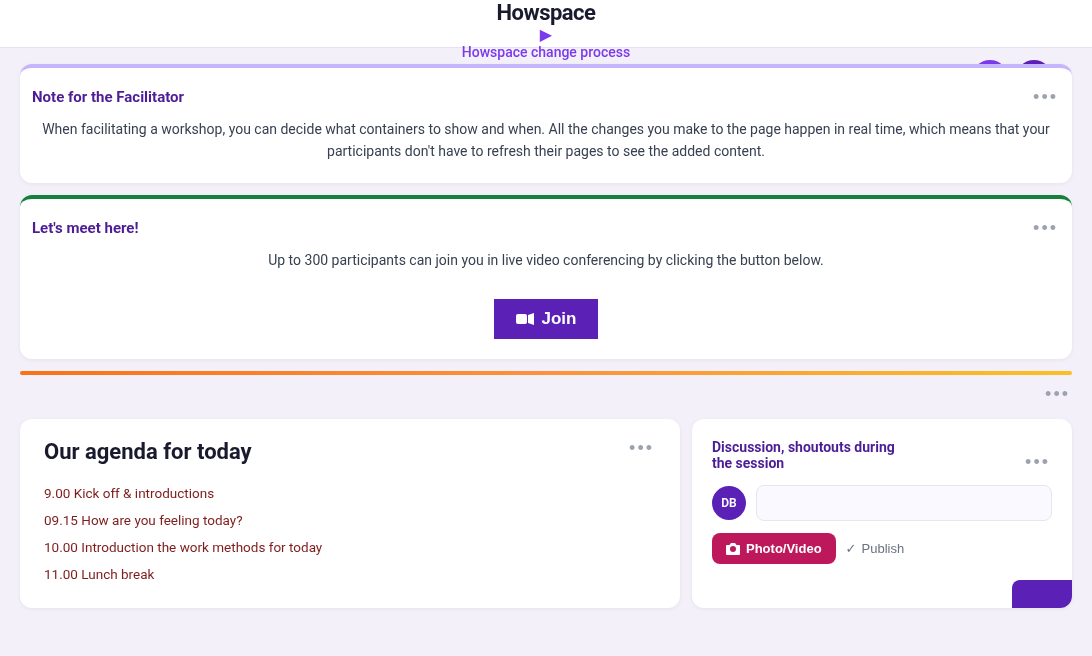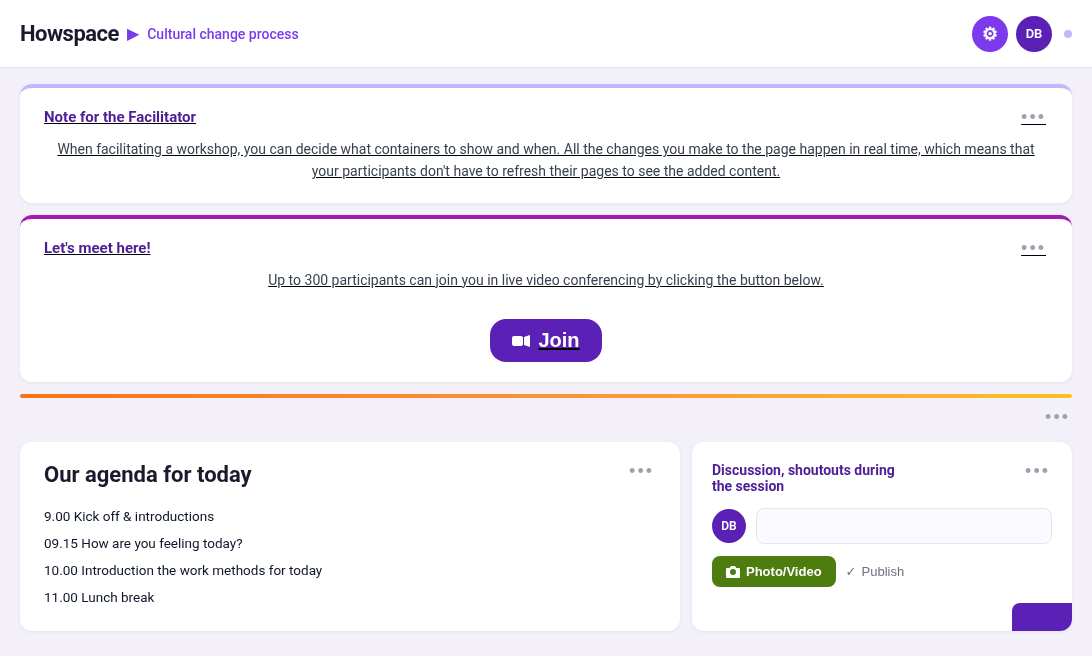--- a/index.html
+++ b/index.html
@@ -9,23 +9,24 @@
       width: 1092px;
       min-height: 656px;
       overflow: hidden;
     }
 
     
     .header {
       background: #ffffff;
       display: flex;
       align-items: center;
-      padding: 12px 20px;
-      height: 68px;
+      padding: 0 20px;
+      height: 48px;
       border-bottom: 1px solid #e8e0f5;
+      flex-direction: column;
     }
     .logo {
       font-size: 22px;
       font-weight: 700;
       color: #1a1a2e;
       letter-spacing: -0.5px;
     }
     .breadcrumb-sep {
       color: #7c3aed;
       margin: 0 8px;
@@ -68,24 +69,23 @@
       padding: 16px 20px;
       display: flex;
       flex-direction: column;
       gap: 12px;
     }
 
     
     .card {
       background: #fff;
       border-radius: 12px;
-      padding: 20px 24px;
+      padding: 20px 12px;
       position: relative;
       box-shadow: 0 1px 4px rgba(0,0,0,0.06);
-      text-decoration: underline;
     }
     .card-header {
       display: flex;
       align-items: flex-start;
       justify-content: space-between;
       margin-bottom: 12px;
     }
     .card-title {
       font-size: 15px;
       font-weight: 700;
@@ -108,32 +108,32 @@
       text-align: center;
     }
 
     
     .facilitator-card {
       border-top: 4px solid #c4b5fd;
     }
 
     
     .meet-card {
-      border-top: 4px solid #a21caf;
+      border-top: 4px solid #15803d;
     }
     .join-btn {
       display: inline-flex;
       align-items: center;
       gap: 8px;
       background: #5b21b6;
       color: white;
       border: none;
-      border-radius: 16px;
+      border-radius: 0;
       padding: 10px 22px;
-      font-size: 20px;
+      font-size: 17px;
       font-weight: 600;
       cursor: pointer;
       margin-top: 20px;
     }
 
     .meet-center {
       display: flex;
       justify-content: center;
       margin-top: 8px;
     }
@@ -169,21 +169,21 @@
     }
     .agenda-title {
       font-size: 22px;
       font-weight: 700;
       color: #1a1a2e;
       margin-bottom: 16px;
     }
     .agenda-items {
       list-style: none;
       font-size: 13.5px;
-      color: #0f172a;
+      color: #7f1d1d;
       line-height: 2;
     }
 
     
     .discussion-card {
       flex: 1;
       background: #fff;
       border-radius: 12px;
       padding: 20px 20px;
       position: relative;
@@ -209,21 +209,21 @@
       border-radius: 8px;
       padding: 0 10px;
       font-size: 13px;
       outline: none;
       background: #f9f9ff;
     }
     .photo-btn {
       display: inline-flex;
       align-items: center;
       gap: 6px;
-      background: #4d7c0f;
+      background: #be185d;
       color: white;
       border: none;
       border-radius: 8px;
       padding: 8px 14px;
       font-size: 13px;
       font-weight: 600;
       cursor: pointer;
     }
     .publish-btn {
       display: inline-flex;
@@ -257,21 +257,21 @@
       background: #5b21b6;
       border-radius: 8px 0 12px 0;
     }
   </style>
 </head>
 <body>
 
 <div class="header">
   <span class="logo">Howspace</span>
   <span class="breadcrumb-sep">▶</span>
-  <span class="breadcrumb-link">Cultural change process</span>
+  <span class="breadcrumb-link">Howspace change process</span>
   <div class="header-right">
     <div class="avatar avatar-purple" style="background:#7c3aed; font-size:18px;">⚙</div>
     <div class="avatar avatar-dark" style="background:#5b21b6;">DB</div>
     <div class="avatar-dot"></div>
   </div>
 </div>
 
 <div class="main">
 
   <div class="card facilitator-card">
@@ -315,21 +315,21 @@
       </div>
       <ul class="agenda-items">
         <li>9.00 Kick off &amp; introductions</li>
         <li>09.15 How are you feeling today?</li>
         <li>10.00 Introduction the work methods for today</li>
         <li>11.00 Lunch break</li>
       </ul>
     </div>
 
     <div class="discussion-card">
-      <div style="display:flex;justify-content:space-between;align-items:flex-start;">
+      <div style="display:flex;justify-content:space-between;align-items:center;">
         <div class="discussion-title">Discussion, shoutouts during the session</div>
         <button class="more-btn">•••</button>
       </div>
 
       <div class="discussion-input-row">
         <div class="avatar avatar-dark" style="width:34px;height:34px;flex-shrink:0;font-size:12px;">DB</div>
         <input class="discussion-input" type="text" placeholder="" style="">
       </div>
 
       <div class="bottom-action-row">

